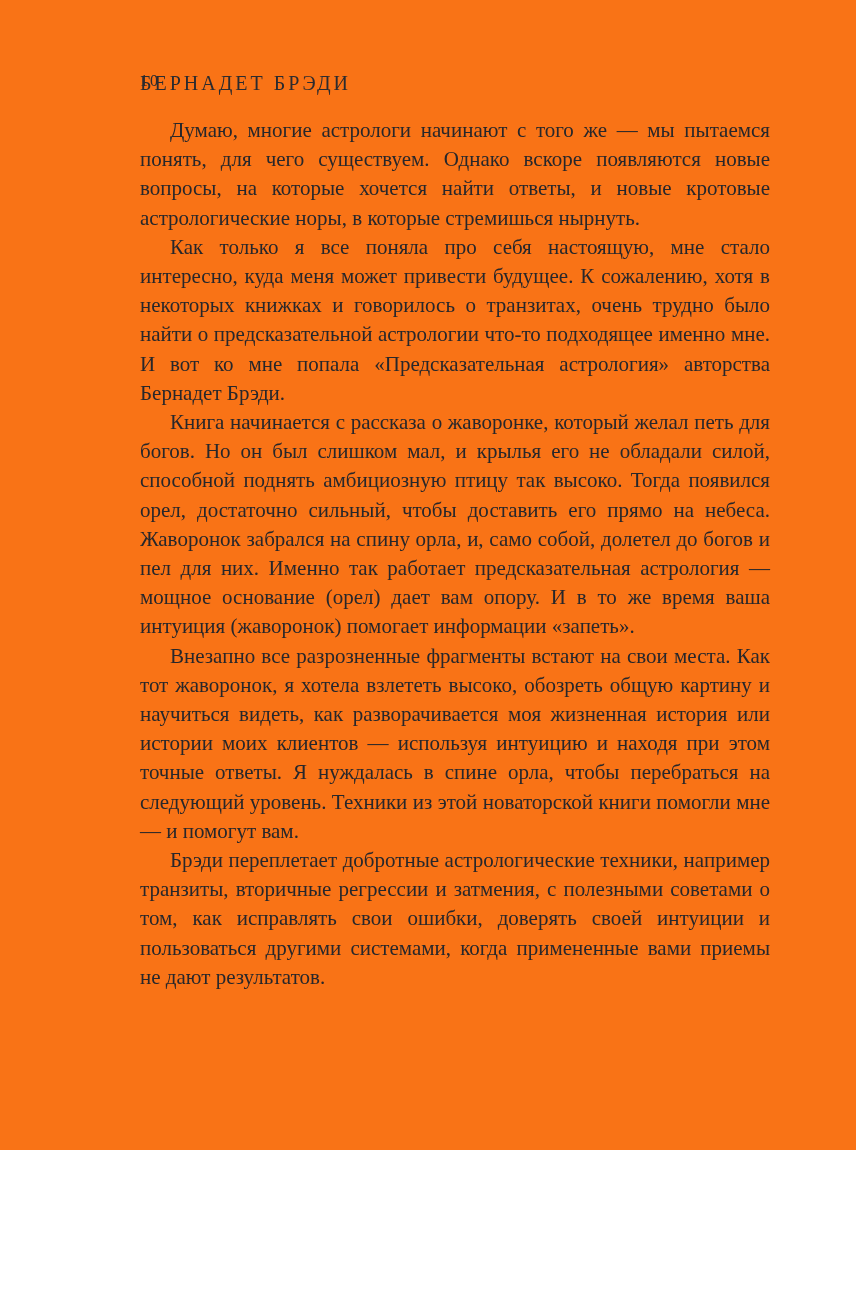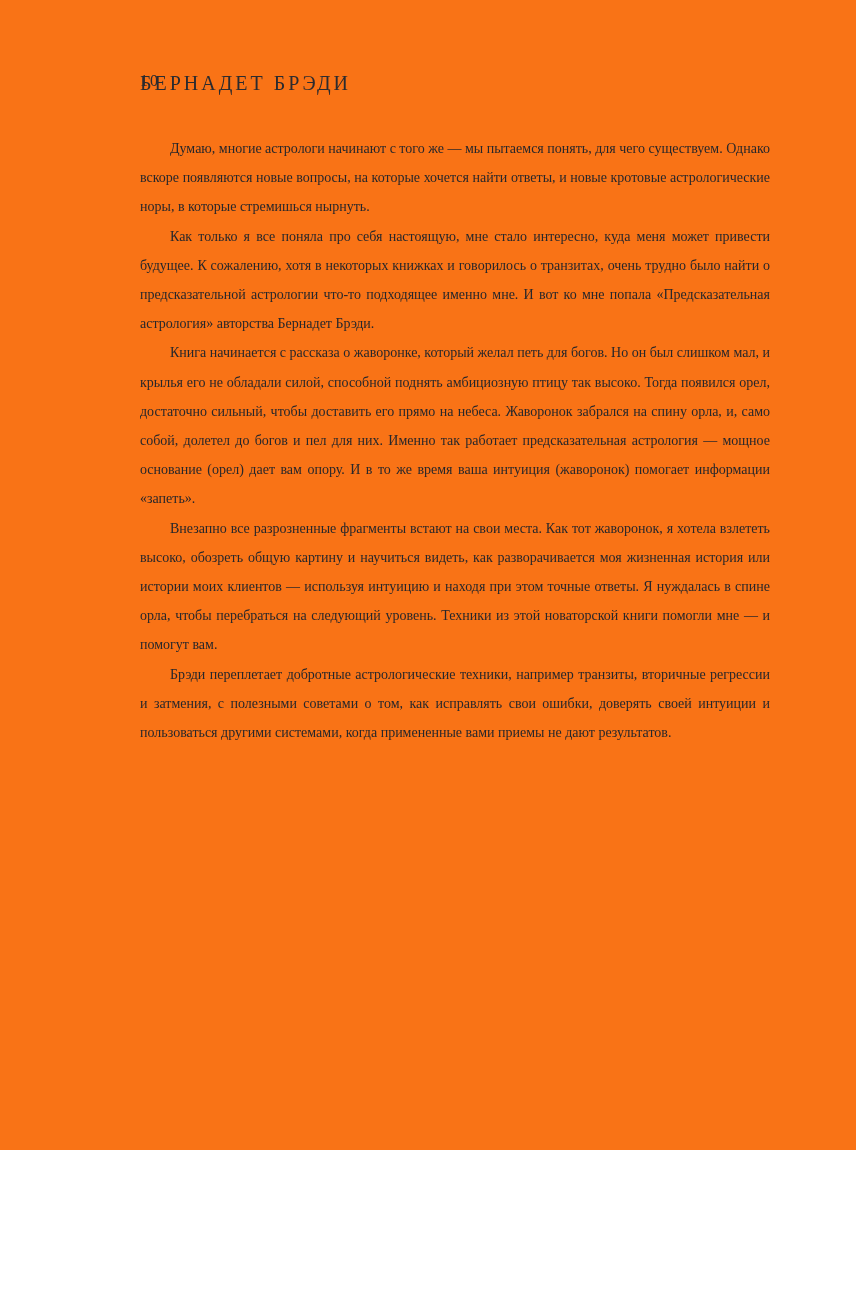--- a/index.html
+++ b/index.html
@@ -34,24 +34,24 @@
   .running-head-title {
     display: block;
     text-align: left;
     font-size: 20px;
     letter-spacing: 3px;
     color: #2b2b2f;
     text-transform: uppercase;
   }
   .body-text {
     position: absolute;
-    top: 134px;
+    top: 116px;
     left: 140px;
     width: 630px;
-    font-size: 14px;
+    font-size: 21px;
     line-height: 29.2px;
     text-align: justify;
     color: #27272b;
   }
   .body-text p {
     margin: 0;
     padding: 0;
     text-indent: 30px;
     hyphens: auto;
     -webkit-hyphens: auto;

